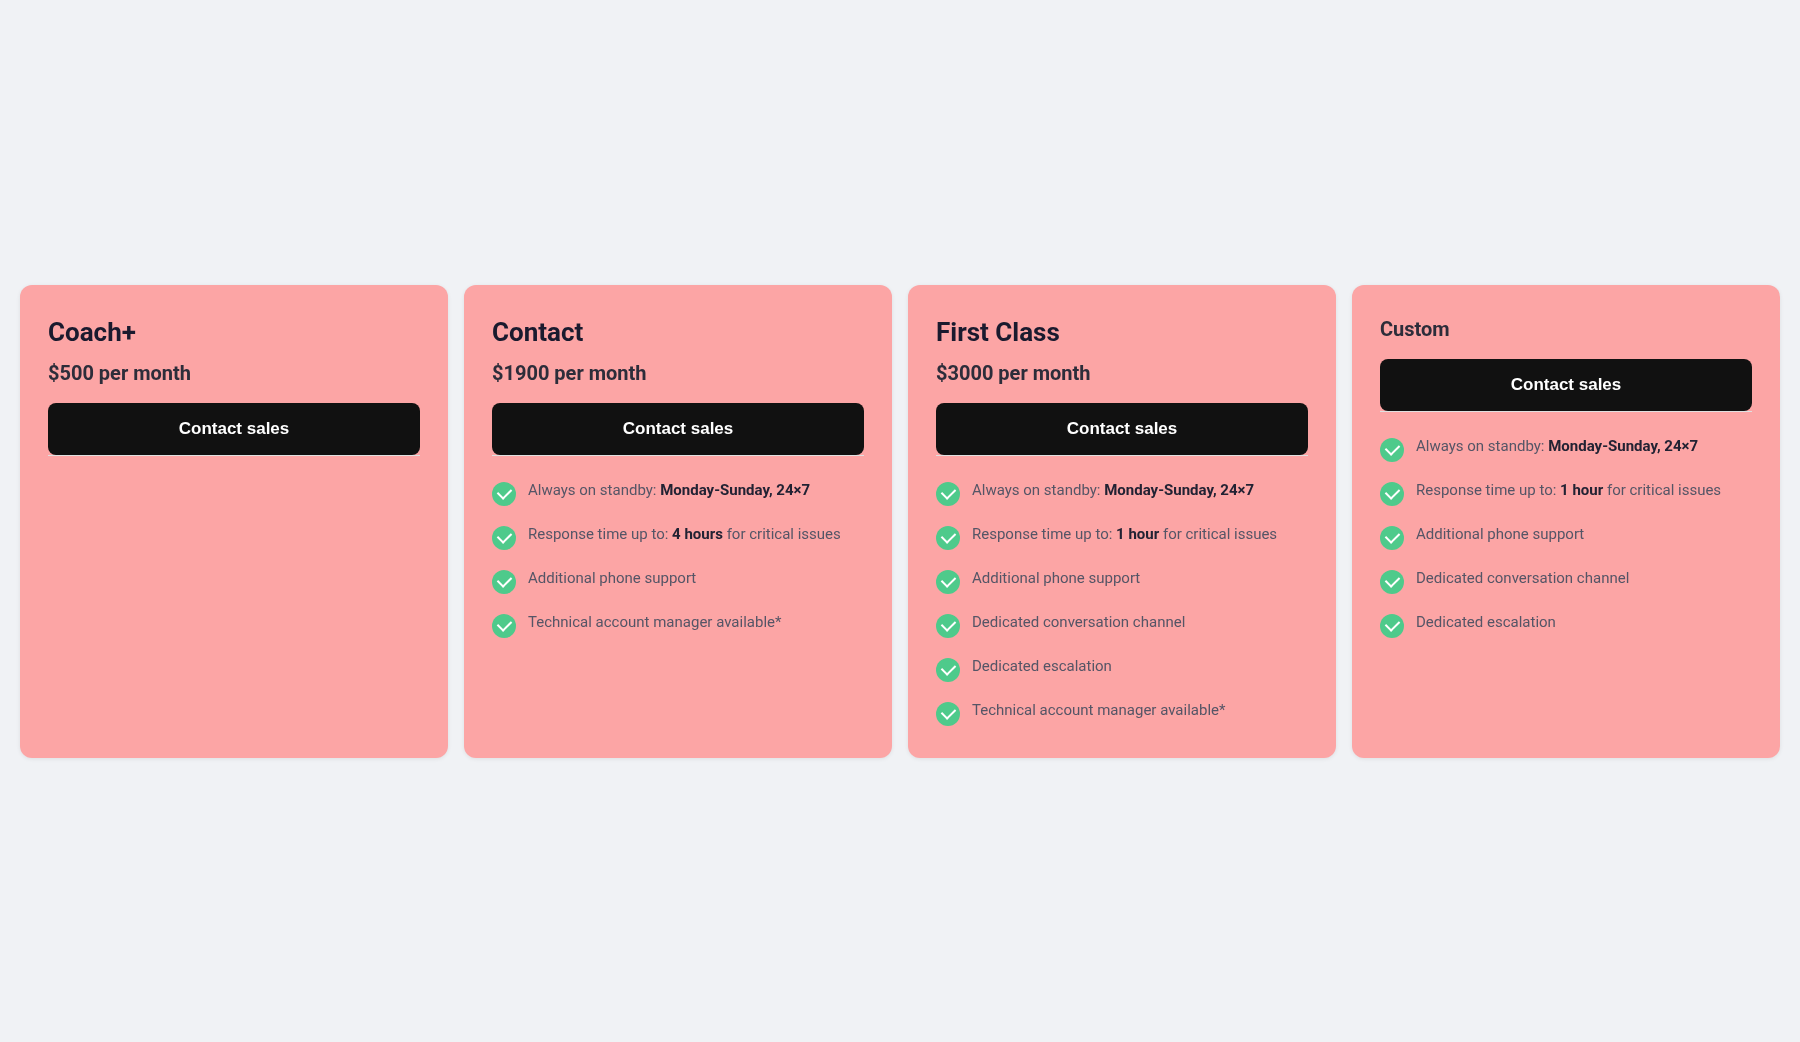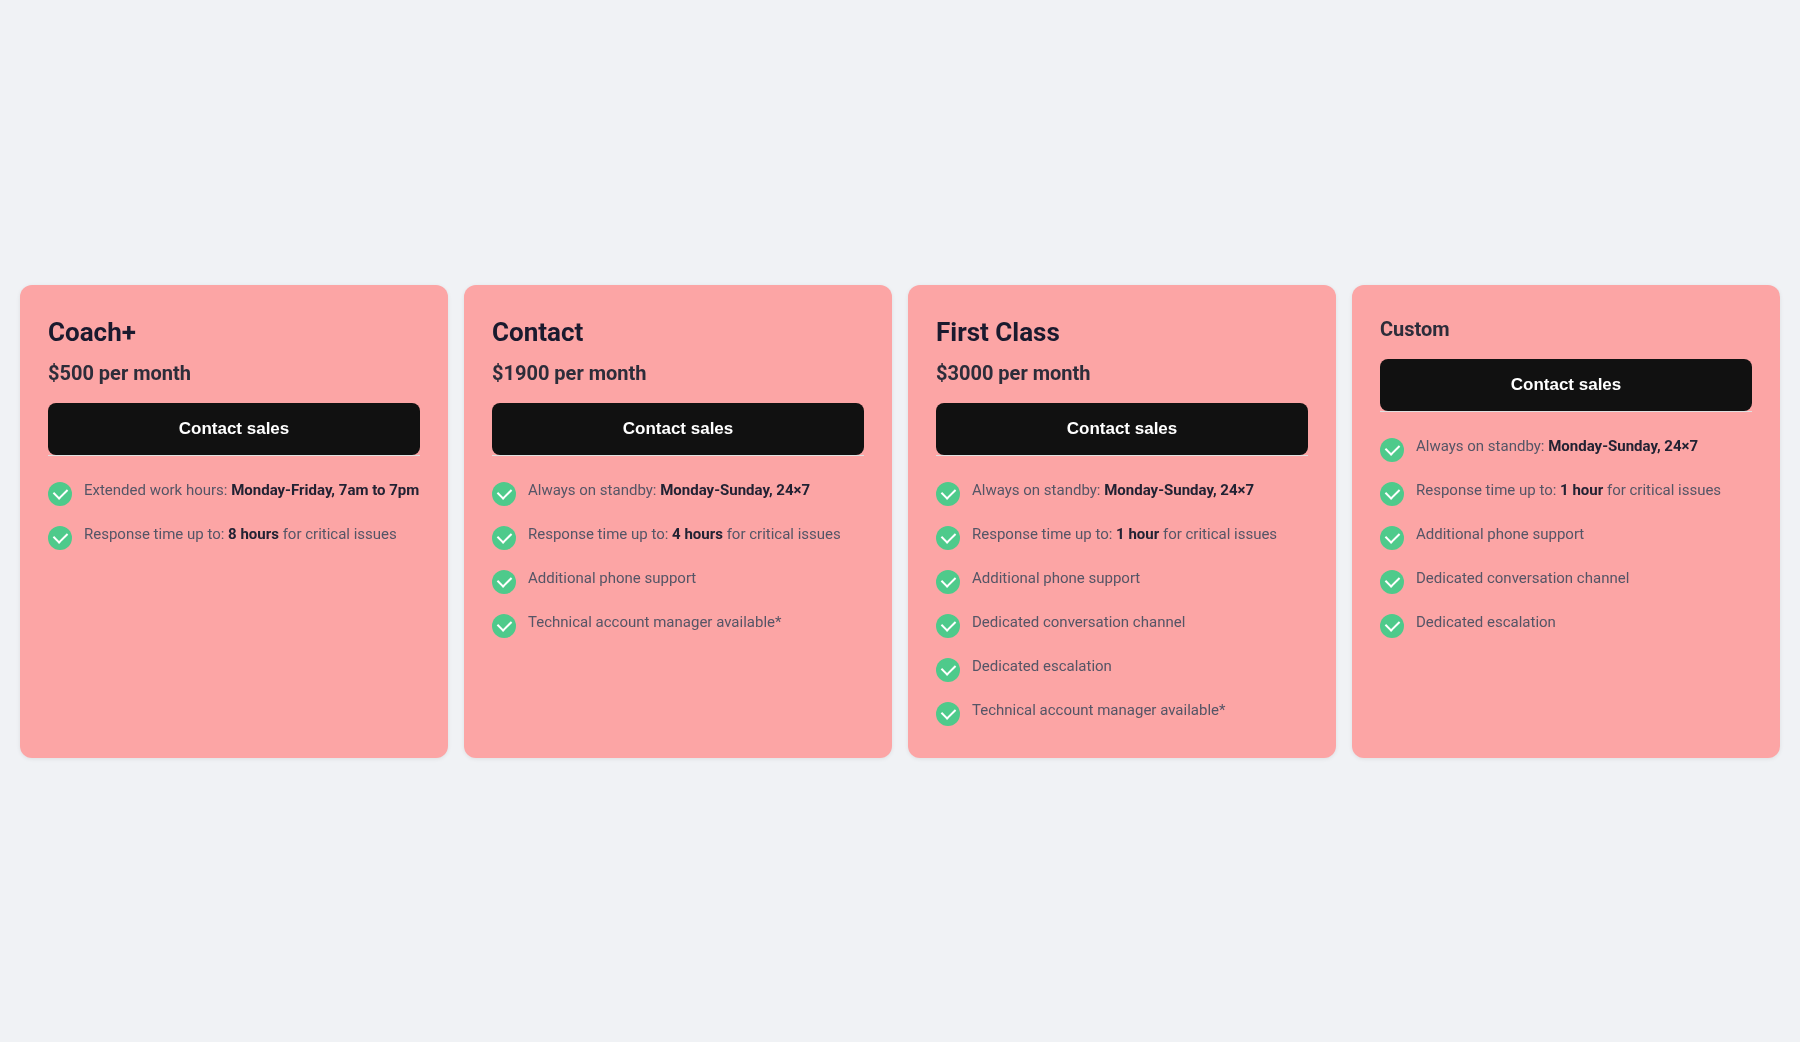--- a/index.html
+++ b/index.html
@@ -116,30 +116,20 @@
   </style>
 </head>
 <body>
 
 <div class="pricing-grid">
 <div class="pricing-card">
       <div class="plan-name">Coach+</div>
       <div class="plan-price">$500 per month</div>
       <button class="contact-btn">Contact sales</button>
       <hr class="divider">
-      <ul class="features-list">
-        <li class="feature-item">
-          <span class="check-icon"></span>
-          <span class="feature-text">Extended work hours: <strong>Monday-Friday, 7am to 7pm</strong></span>
-        </li>
-        <li class="feature-item">
-          <span class="check-icon"></span>
-          <span class="feature-text">Response time up to: <strong>8 hours</strong> for critical issues</span>
-        </li>
-      </ul>
     </div>
     <div class="pricing-card">
       <div class="plan-name">Contact</div>
       <div class="plan-price">$1900 per month</div>
       <button class="contact-btn">Contact sales</button>
       <hr class="divider">
       <ul class="features-list">
         <li class="feature-item">
           <span class="check-icon"></span>
           <span class="feature-text">Always on standby: <strong>Monday-Sunday, 24×7</strong></span>

